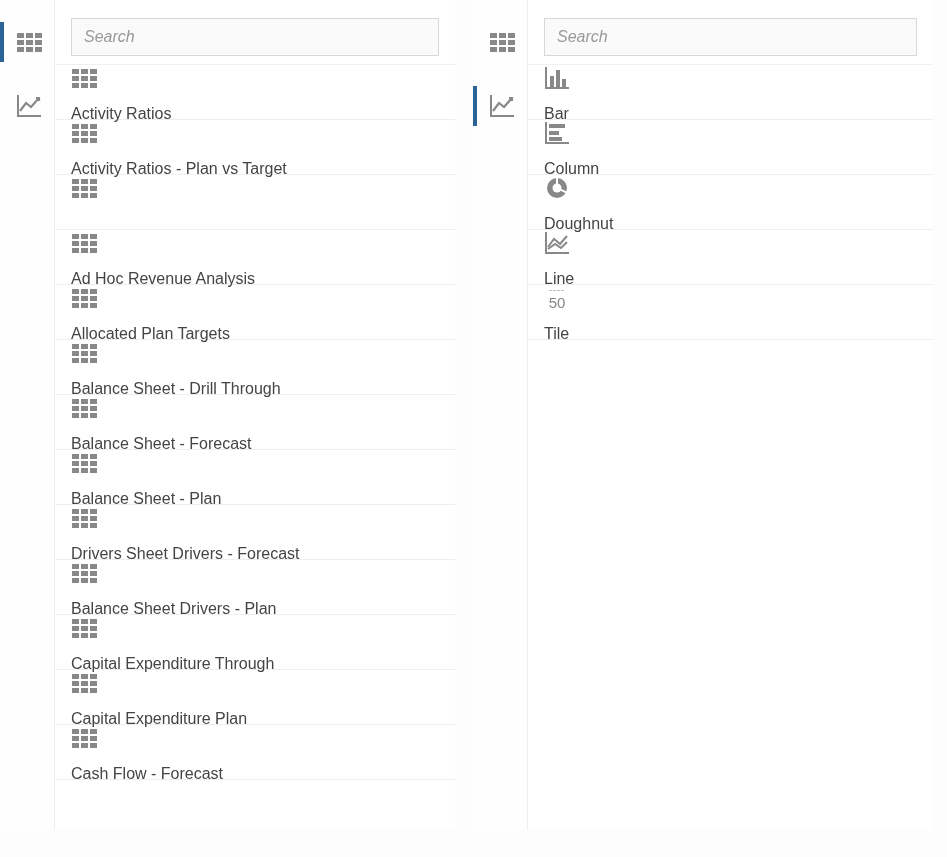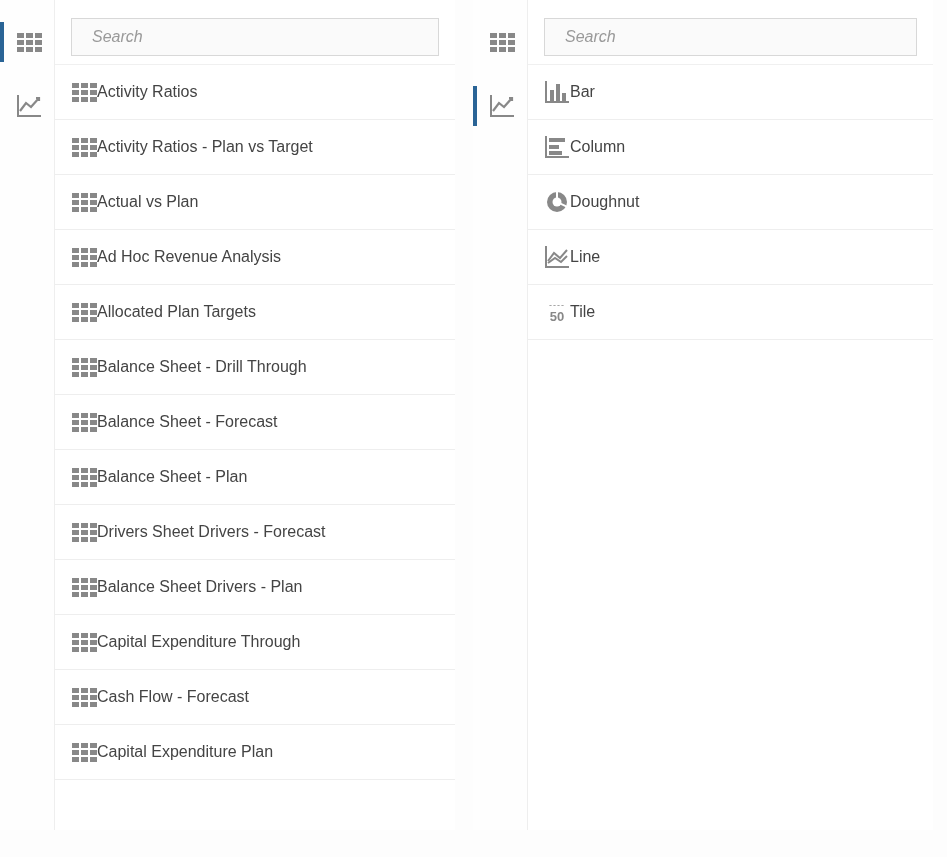--- a/index.html
+++ b/index.html
@@ -53,21 +53,21 @@
     flex-direction: column;
     border-left: 1px solid #eee;
     background: #fff;
   }
   .search-wrap {
     padding: 18px 16px 8px 16px;
   }
   .search-input {
     width: 100%;
     height: 38px;
-    padding: 6px 20px;
+    padding: 6px 12px;
     font-size: 16px;
     font-style: italic;
     color: #be185d;
     border: 1px solid #d8d8d8;
     background: #fafafa;
     outline: none;
   }
   .search-input::placeholder { color: #999; font-style: italic; }
 
   .list-scroll {
@@ -75,28 +75,28 @@
     overflow-y: scroll;
     border-top: 1px solid #f0f0f0;
   }
   .list-scroll.no-scroll { overflow-y: auto; }
   .list {
     display: flex;
     flex-direction: column;
   }
   .list-item {
     display: flex;
-    align-items: center;
-    gap: 0;
+    gap: 14px;
     height: 55px;
     padding: 0 16px;
     border-bottom: 1px solid #eee;
     cursor: pointer;
     color: #444;
     font-size: 16px;
+    flex-direction: column;
   }
   .list-item .item-icon {
     width: 26px;
     height: 26px;
     flex: 0 0 26px;
     display: flex;
     align-items: center;
     justify-content: center;
   }
   .list-item .item-label { flex: 1; }
@@ -212,21 +212,20 @@
               </svg>
             </span>
             <span class="item-label">Activity Ratios - Plan vs Target</span>
           </div>
           <div class="list-item">
             <span class="item-icon">
               <svg width="25" height="19">
                 <use href="#i-grid"></use>
               </svg>
             </span>
-            <span class="item-label">Actual vs Plan</span>
           </div>
           <div class="list-item">
             <span class="item-icon">
               <svg width="25" height="19">
                 <use href="#i-grid"></use>
               </svg>
             </span>
             <span class="item-label">Ad Hoc Revenue Analysis</span>
           </div>
           <div class="list-item">
@@ -284,29 +283,29 @@
               </svg>
             </span>
             <span class="item-label">Capital Expenditure Through</span>
           </div>
           <div class="list-item">
             <span class="item-icon">
               <svg width="25" height="19">
                 <use href="#i-grid"></use>
               </svg>
             </span>
+            <span class="item-label">Capital Expenditure Plan</span>
+          </div>
+          <div class="list-item">
+            <span class="item-icon">
+              <svg width="25" height="19">
+                <use href="#i-grid"></use>
+              </svg>
+            </span>
             <span class="item-label">Cash Flow - Forecast</span>
-          </div>
-          <div class="list-item">
-            <span class="item-icon">
-              <svg width="25" height="19">
-                <use href="#i-grid"></use>
-              </svg>
-            </span>
-            <span class="item-label">Capital Expenditure Plan</span>
           </div>
         </div>
     </div>
   </div>
 </div>
 
 <div class="panel right">
   <div class="sidebar">
     <div class="side-item">
       <span class="item-icon">
@@ -356,20 +355,20 @@
           <div class="list-item">
             <span class="item-icon">
               <svg width="24" height="22">
                 <use href="#i-line"></use>
               </svg>
             </span>
             <span class="item-label">Line</span>
           </div>
           <div class="list-item">
             <span class="item-icon">
-              <div style="font-size:9px;color:#888;line-height:1;text-align:center;letter-spacing:1px;">----<br><span style="font-size:13px;font-weight:700;letter-spacing:0;">50</span></div>
+              <div style="font-size:9px;color:#888;line-height:1;text-align:center;letter-spacing:1px;">----<br><span style="font-size:15px;font-weight:400;letter-spacing:0;">50</span></div>
             </span>
             <span class="item-label">Tile</span>
           </div>
         </div>
     </div>
   </div>
 </div>
 
 </body></html>

